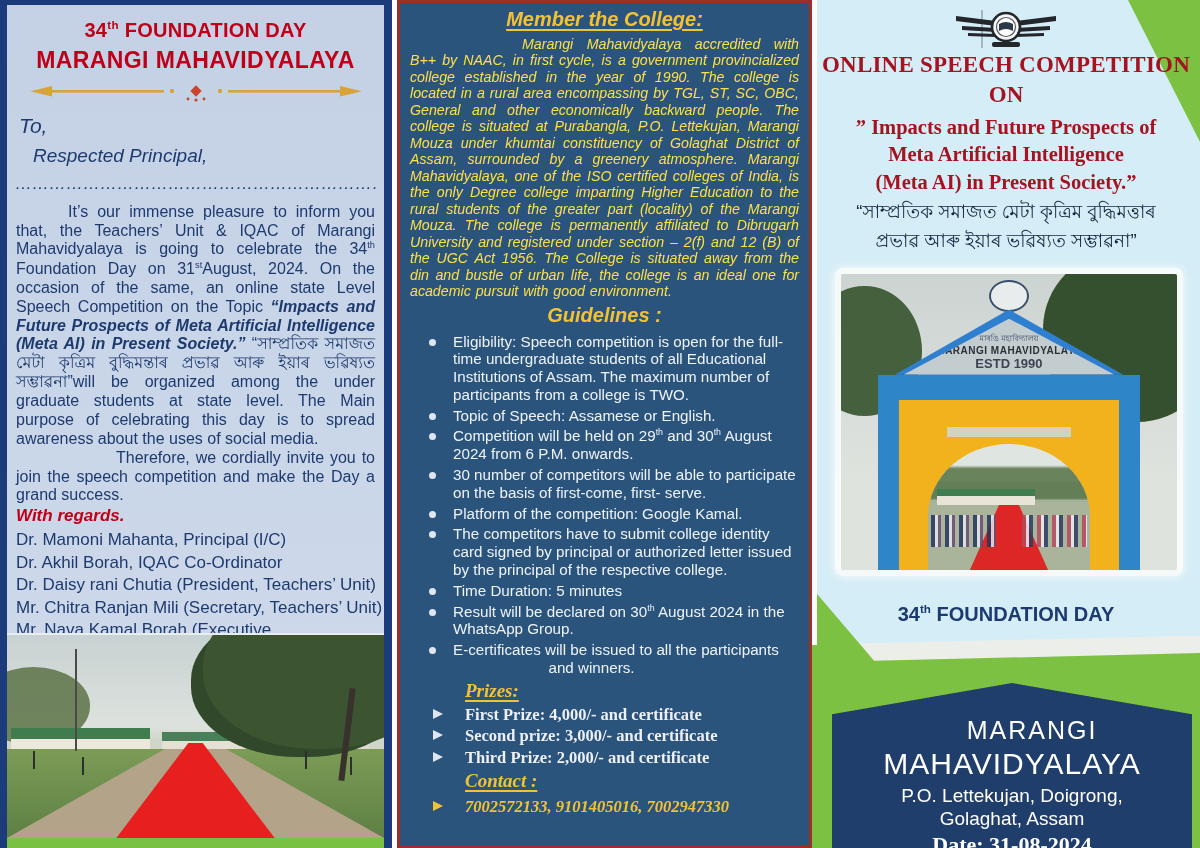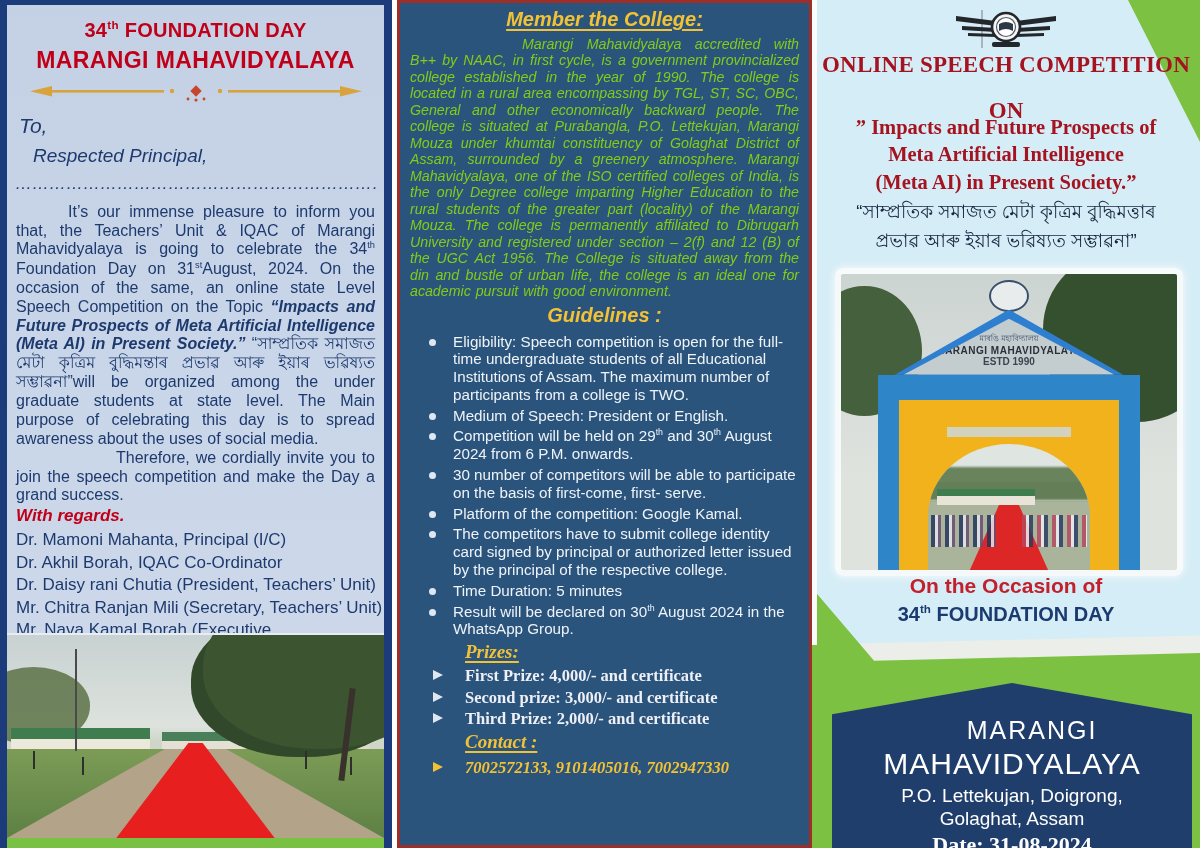--- a/index.html
+++ b/index.html
@@ -41,21 +41,21 @@
   .ph-pole { position:absolute; left:18%; top:7%; width:2px; height:50%; background:#4a4a4a; }
   .ph-post1,.ph-post2,.ph-post3,.ph-post4 { position:absolute; width:2px; height:9%; background:#2e2e2e; top:57%; }
   .ph-post1{left:7%;} .ph-post2{left:20%; top:60%;} .ph-post3{left:79%;} .ph-post4{left:91%; top:60%;}
   .lp-greenstrip { position:absolute; left:0; top:833px; width:100%; height:10px; background:#79c143; }
 
   
   .panel-mid { position:absolute; left:397px; top:0; width:415px; height:848px; background:#2b547d;
                border:3px solid #9e2f28; overflow:hidden; padding:0 9px; }
   .mid-h { text-align:center; color:#f3c234; font-size:20px; font-weight:bold; font-style:italic; margin-top:5px; }
   .mid-h .underlined, .mid-sub .underlined { text-decoration:underline; text-underline-offset:3px; text-decoration-thickness:2px; }
-  .mid-about { color:#84cc16; font-style:italic; font-size:14.2px; line-height:1.16; text-align:justify; text-indent:112px; margin:5px 1px 0; word-spacing:1px; }
+  .mid-about { color:#fde047; font-style:italic; font-size:14.2px; line-height:1.16; text-align:justify; text-indent:112px; margin:5px 1px 0; word-spacing:1px; }
   .mid-h2 { text-align:center; color:#f3c234; font-size:20px; font-weight:bold; font-style:italic; margin-top:4px; }
   .mid-bullets { list-style:none; margin:6px 0 0 0; }
   .mid-bullets li { position:relative; color:#eef3f8; font-size:15.2px; line-height:1.17; padding-left:44px; margin-bottom:3px; }
   .mid-bullets li .dot { position:absolute; left:20px; top:6px; width:7px; height:7px; border-radius:50%; background:#dfe8f2; }
   .center-line { display:block; text-align:center; padding-right:70px; }
   .mid-sub { color:#f3c234; font-size:19px; font-weight:bold; font-style:italic; margin:2px 0 2px 56px; font-family:"Liberation Serif", serif; }
   .prize-row { position:relative; color:#eef0f6; font-size:16.5px; font-weight:bold; font-family:"Liberation Serif", serif; padding-left:56px; line-height:1.3; }
   .prize-row .tri { position:absolute; left:24px; top:5px; width:0; height:0;
                     border-left:10px solid #dfe6f0; border-top:5px solid transparent; border-bottom:5px solid transparent; }
   .prize-row.gold { color:#f3c234; font-style:italic; margin-top:4px; }
@@ -63,21 +63,21 @@
 
   
   .panel-right { position:absolute; left:812px; top:0; width:388px; height:848px; background:#d5edf6; overflow:hidden; }
   .rp-whiteedge { position:absolute; left:0; top:0; width:5px; height:645px; background:#fbfdfd; z-index:4; }
   .rp-green-corner { position:absolute; right:0; top:0; width:72px; height:142px; background:#7cc142;
                      clip-path:polygon(0 0, 100% 0, 100% 100%); z-index:1; }
   .rp-emblem { position:absolute; left:0; right:0; top:8px; text-align:center; z-index:2; }
   .rp-title { position:absolute; left:0; right:0; top:52px; text-align:center; color:#a61320; font-weight:bold;
               font-size:23px; font-family:"Liberation Serif", serif; letter-spacing:.2px; z-index:2; }
   .rp-title2 { position:absolute; left:0; right:0; top:82px; text-align:center; color:#a61320; font-weight:bold;
-               font-size:23px; font-family:"Liberation Serif", serif; z-index:2;margin-top:16px; }
+               font-size:23px; font-family:"Liberation Serif", serif; z-index:2; }
   .rp-topic { position:absolute; left:0; right:0; top:114px; text-align:center; color:#a61320; font-weight:bold;
               font-size:20.5px; line-height:1.33; font-family:"Liberation Serif", serif; z-index:2; }
   .rp-assam { position:absolute; left:0; right:0; top:198px; text-align:center; color:#15243f;
               font-size:18.5px; line-height:1.55; z-index:2; }
   .rp-occasion { position:absolute; left:0; right:0; top:574px; text-align:center; color:#c3202c; font-weight:bold; font-size:21px; z-index:5; }
   .rp-foundation { position:absolute; left:0; right:0; top:602px; text-align:center; color:#1b3a70; font-weight:bold; font-size:20px; z-index:5; }
   .rp-band { position:absolute; left:-4px; right:-4px; top:640px; height:24px; background:#eceeea; transform:skewY(-1.3deg); z-index:1; }
   .rp-greensection { position:absolute; left:0; right:0; top:588px; bottom:0; background:#7cc142;
                      clip-path:polygon(0 0, 16% 28%, 100% 25%, 100% 100%, 0 100%); z-index:2; }
   .rp-banner { position:absolute; left:20px; right:8px; top:683px; bottom:0; background:#203e6b;
@@ -94,21 +94,21 @@
               background:linear-gradient(#ccd4d2, #dfe3de 70%); box-shadow:0 0 10px rgba(255,255,255,.9); }
   .gp-tree-l { position:absolute; left:-10%; top:4%; width:34%; height:44%; background:#45603c; border-radius:50%; }
   .gp-tree-r { position:absolute; right:-12%; top:-8%; width:52%; height:58%; background:#35502e; border-radius:46%; }
   .gp-emblem { position:absolute; left:44%; top:2%; width:12%; height:11%; background:#e8ecec; border:2px solid #39506b; border-radius:50%; }
   .gp-pediment { position:absolute; left:16%; top:12%; width:68%; height:22%; background:#2f7fd0;
                  clip-path:polygon(50% 0, 0 100%, 100% 100%); }
   .gp-pediment-in { position:absolute; left:4%; top:14%; width:92%; height:86%; background:#c3cdd0;
                     clip-path:polygon(50% 0, 0 100%, 100% 100%); text-align:center; }
   .gp-as { font-size:8px; color:#41506b; margin-top:13px; }
   .gp-en { font-size:10px; font-weight:bold; color:#2b2f38; letter-spacing:.5px; }
-  .gp-estd { font-size:10px; font-weight:bold; color:#3d4450; }
+  .gp-estd { font-size:13px; font-weight:bold; color:#3d4450; }
   .gp-blue { position:absolute; left:11%; top:34%; width:78%; height:66%; background:#2e86c8; }
   .gp-yellow { position:absolute; left:8%; top:13%; width:84%; height:87%; background:#f2b21c; }
   .gp-open { position:absolute; left:13%; top:26%; width:74%; height:74%; background:linear-gradient(#dfe5e0 0 30%, #c9d2c4 30% 45%, #a9b49a 45%); border-radius:50% 50% 0 0 / 58% 58% 0 0; overflow:hidden; }
   .gp-treeline { position:absolute; left:0; top:18%; width:100%; height:26%; background:#4c6b3d; filter:blur(1px); opacity:.8; }
   .gp-bldg { position:absolute; left:6%; top:36%; width:60%; height:12%; background:linear-gradient(#3f7d4e 0 45%, #e8e4d8 45%); }
   .gp-carpet { position:absolute; left:0; top:48%; width:100%; height:52%; background:#dd2726; clip-path:polygon(44% 0, 56% 0, 74% 100%, 26% 100%); }
   .gp-crowd-l { position:absolute; left:2%; top:56%; width:40%; height:26%;
                 background:repeating-linear-gradient(90deg,#23355e 0 4px,#e4e6ea 4px 7px,#6b4a74 7px 10px,rgba(0,0,0,0) 10px 14px); opacity:.85; }
   .gp-crowd-r { position:absolute; right:2%; top:56%; width:40%; height:26%;
                 background:repeating-linear-gradient(90deg,#b5485f 0 4px,#eceef0 4px 7px,#2a3b63 7px 11px,rgba(0,0,0,0) 11px 15px); opacity:.85; }
@@ -175,27 +175,28 @@
     </div>
   </section>
 
   <section class="panel-mid">
     <h2 class="mid-h"><span class="underlined">Member the College:</span></h2>
     <p class="mid-about">Marangi Mahavidyalaya accredited with B++ by NAAC, in first cycle, is a government provincialized college established in the year of 1990. The college is located in a rural area encompassing by TGL, ST, SC, OBC, General and other economically backward people. The college is situated at Purabangla, P.O. Lettekujan, Marangi Mouza under khumtai constituency of Golaghat District of Assam, surrounded by a greenery atmosphere. Marangi Mahavidyalaya, one of the ISO certified colleges of India, is the only Degree college imparting Higher Education to the rural students of the greater part (locality) of the Marangi Mouza. The college is permanently affiliated to Dibrugarh University and registered under section – 2(f) and 12 (B) of the UGC Act 1956. The College is situated away from the din and bustle of urban life, the college is an ideal one for academic pursuit with good environment.</p>
     <h2 class="mid-h2"><span class="underlined">Guidelines :</span></h2>
 
     <ul class="mid-bullets">
       <li><span class="dot"></span><span>Eligibility: Speech competition is open for the full-time undergraduate students of all Educational Institutions of Assam. The maximum number of participants from a college is TWO.</span></li>
-      <li><span class="dot"></span><span>Medium of Speech: President or English.</span></li>
+      <li><span class="dot"></span><span>Topic of Speech: Assamese or English.</span></li>
       <li><span class="dot"></span><span><span>Competition will be held on 29</span><sup>th</sup><span> and 30</span><sup>th</sup><span> August 2024 from 6 P.M. onwards.</span></span></li>
       <li><span class="dot"></span><span>30 number of competitors will be able to participate on the basis of first-come, first- serve.</span></li>
       <li><span class="dot"></span><span>Platform of the competition: Google Kamal.</span></li>
       <li><span class="dot"></span><span>The competitors have to submit college identity card signed by principal or authorized letter issued by the principal of the respective college.</span></li>
       <li><span class="dot"></span><span>Time Duration: 5 minutes</span></li>
       <li><span class="dot"></span><span><span>Result will be declared on 30</span><sup>th</sup><span> August 2024 in the WhatsApp Group.</span></span></li>
+      <li><span class="dot"></span><span><span>E-certificates will be issued to all the participants</span><span class="center-line">and winners.</span></span></li>
     </ul>
 
     <h3 class="mid-sub"><span class="underlined">Prizes:</span></h3>
     <div class="prize-row"><span class="tri"></span><span>First Prize: 4,000/- and certificate</span></div>
     <div class="prize-row"><span class="tri"></span><span>Second prize: 3,000/- and certificate</span></div>
     <div class="prize-row"><span class="tri"></span><span>Third Prize: 2,000/- and certificate</span></div>
 
     <h3 class="mid-sub"><span class="underlined">Contact :</span></h3>
     <div class="prize-row gold"><span class="tri"></span><span>7002572133, 9101405016, 7002947330</span></div>
   </section>
@@ -253,21 +254,20 @@
             <div class="gp-crowd-l"></div>
             <div class="gp-crowd-r"></div>
           </div>
         </div>
       </div>
     </div>
 
     <div class="rp-band"></div>
     <div class="rp-greensection"></div>
 
-    <div class="rp-occasion">On the Occasion of</div>
     <div class="rp-foundation"><span>34</span><sup>th</sup><span> FOUNDATION DAY</span></div>
 
     <div class="rp-banner">
       <div class="bl1">MARANGI</div>
       <div class="bl2">MAHAVIDYALAYA</div>
       <div class="bl3">P.O. Lettekujan, Doigrong,</div>
       <div class="bl4">Golaghat, Assam</div>
       <div class="bdate">Date: 31-08-2024</div>
 
     </div>

